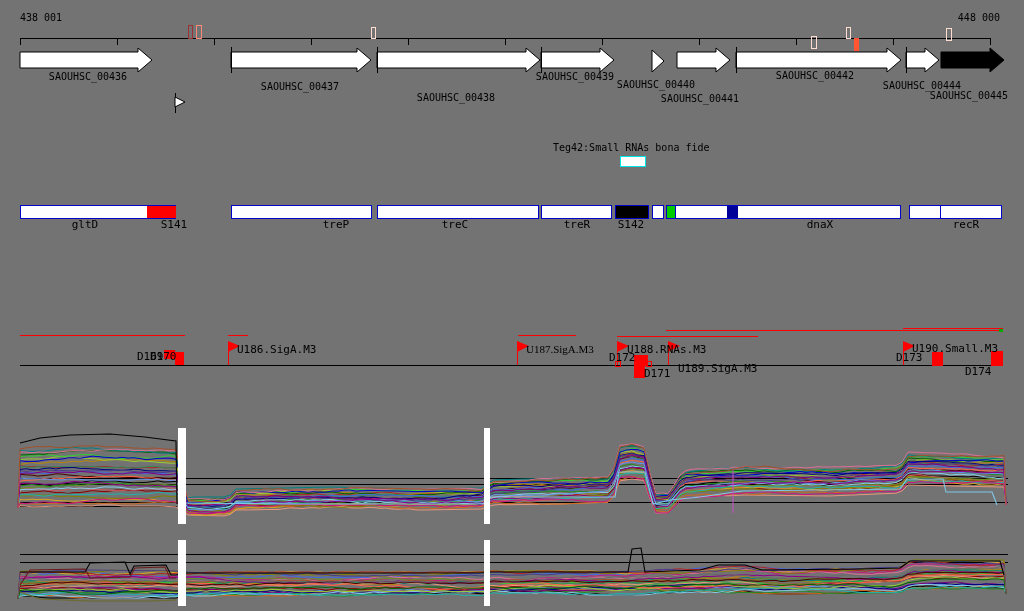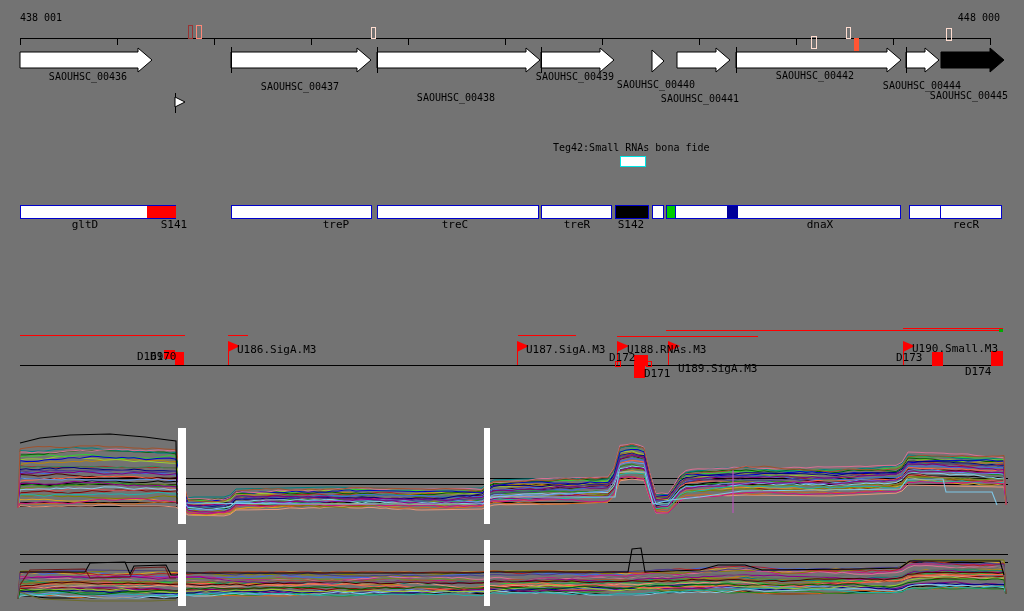--- a/index.html
+++ b/index.html
@@ -182,21 +182,21 @@
     <div class="lbl f10 ctr" style="left: 969px; top: 91px;">SAOUHSC_00445</div>
     <div class="lbl f11 ctr" style="left: 85px; top: 219px;">gltD</div>
     <div class="lbl f11 ctr" style="left: 174px; top: 219px;">S141</div>
     <div class="lbl f11 ctr" style="left: 288px; top: 219px; margin-left: 48px;">treP</div>
     <div class="lbl f11 ctr" style="left: 455px; top: 219px;">treC</div>
     <div class="lbl f11 ctr" style="left: 577px; top: 219px;">treR</div>
     <div class="lbl f11 ctr" style="left: 631px; top: 219px;">S142</div>
     <div class="lbl f11 ctr" style="left: 820px; top: 219px;">dnaX</div>
     <div class="lbl f11 ctr" style="left: 966px; top: 219px;">recR</div>
     <div class="lbl f11" style="left: 237px; top: 344px;">U186.SigA.M3</div>
-    <div class="lbl f11" style="left: 526px; top: 344px;">U187.SigA.M3</div>
+    <div class="lbl f11" style="left: 526px; top: 344px; font-family: Liberation Serif, serif;">U187.SigA.M3</div>
     <div class="lbl f11" style="left: 627px; top: 344px;">U188.RNAs.M3</div>
     <div class="lbl f11" style="left: 678px; top: 344px; margin-top: 19px;">U189.SigA.M3</div>
     <div class="lbl f11" style="left: 912px; top: 343px;">U190.Small.M3</div>
     <div class="lbl f11" style="left: 137px; top: 351px;">D169</div>
     <div class="lbl f11" style="left: 150px; top: 351px;">D170</div>
     <div class="lbl f11" style="left: 609px; top: 352px;">D172</div>
     <div class="lbl f11" style="left: 644px; top: 368px;">D171</div>
     <div class="lbl f11" style="left: 896px; top: 352px;">D173</div>
     <div class="lbl f11" style="left: 965px; top: 351px; margin-top: 15px;">D174</div>
   </div>

